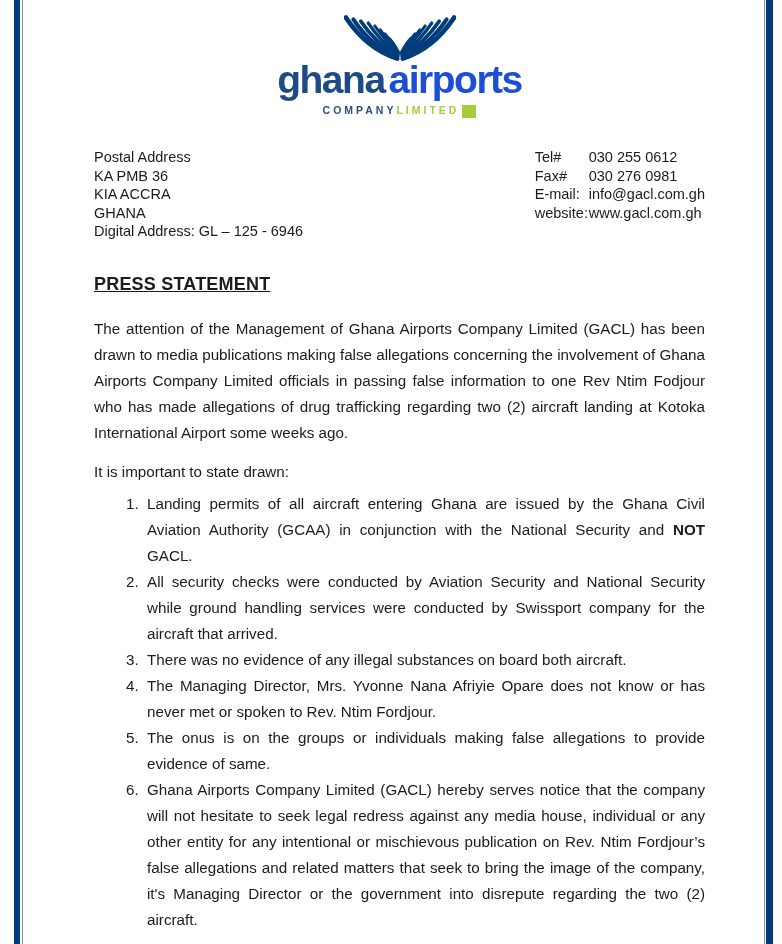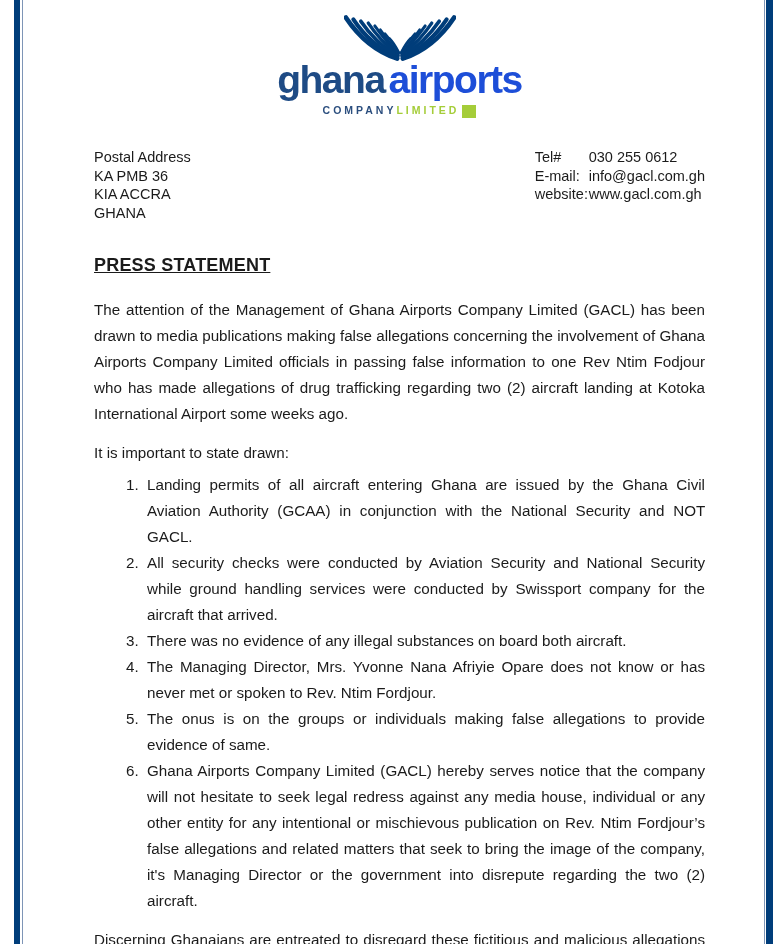--- a/index.html
+++ b/index.html
@@ -58,21 +58,21 @@
   .para-intro { margin-top:21px; }
   .lead { font-size:15.2px; line-height:26px; margin-top:13px; }
   ol.points {
     margin-top:6px; padding-left:49px;
   }
   ol.points li {
     text-align:justify; font-size:15.2px; line-height:26px;
     padding-left:4px;
   }
   .para-closing { margin-top:13px; }
-  strong { font-weight:400;margin-top:25px; }
+  strong { font-weight:700;margin-top:25px; }
 </style>
 </head>
 <body>
 
 <div class="page">
   <div class="bar bar-left-thick"></div>
   <div class="bar bar-left-thin"></div>
   <div class="bar bar-right-thin"></div>
   <div class="bar bar-right-thick"></div>
 
@@ -112,25 +112,30 @@
         <span class="tag-square"></span>
       </div>
     </div>
 
     <div class="header-info">
       <div class="address-block">
         <div>Postal Address</div>
         <div>KA PMB 36</div>
         <div>KIA ACCRA</div>
         <div>GHANA</div>
+        <div>Digital Address: GL – 125 - 6946</div>
       </div>
       <div class="contact-block">
         <div class="contact-row">
           <span class="clabel">Tel#</span>
           <span class="cvalue">030 255 0612</span>
+        </div>
+        <div class="contact-row">
+          <span class="clabel">Fax#</span>
+          <span class="cvalue">030 276 0981</span>
         </div>
         <div class="contact-row">
           <span class="clabel">E-mail:</span>
           <span class="cvalue">info@gacl.com.gh</span>
         </div>
         <div class="contact-row">
           <span class="clabel">website:</span>
           <span class="cvalue">www.gacl.com.gh</span>
         </div>
       </div>

